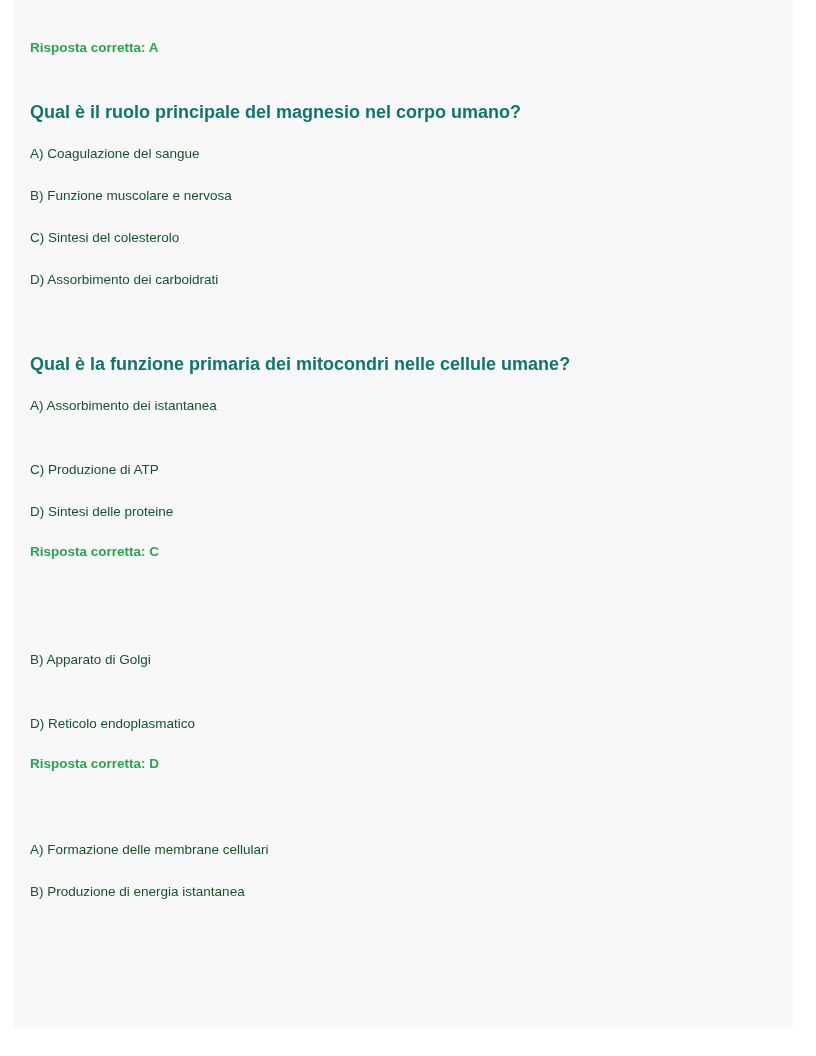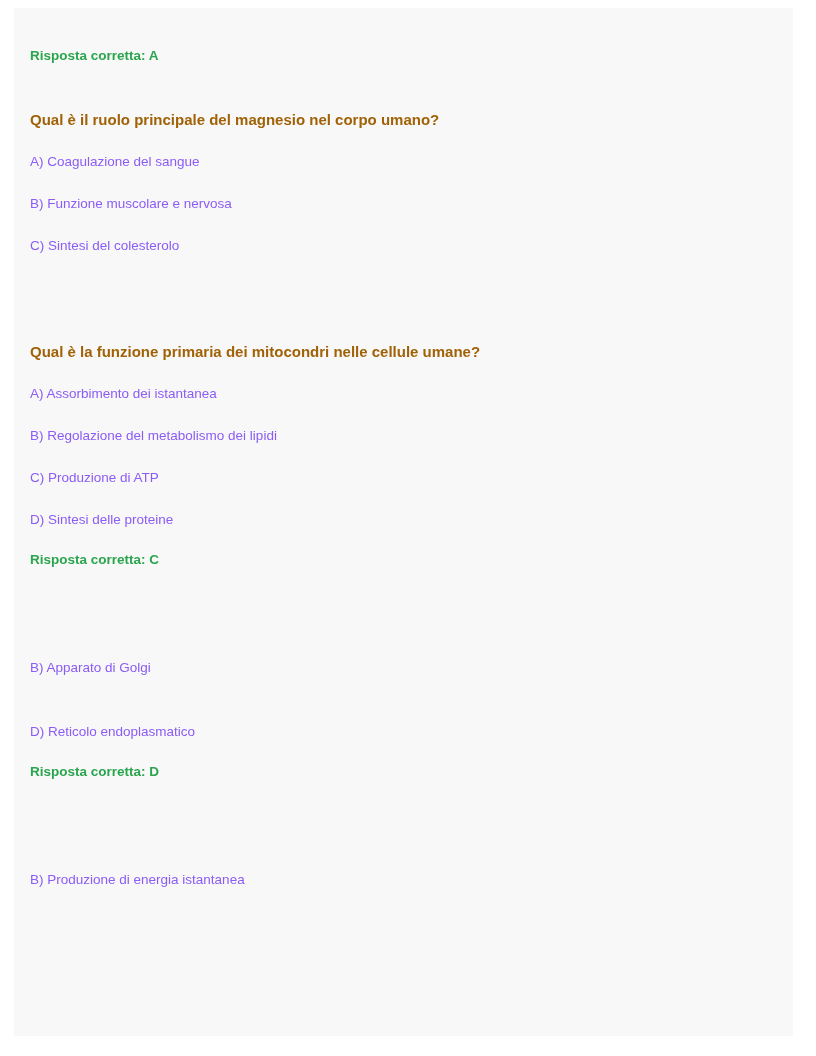--- a/index.html
+++ b/index.html
@@ -18,21 +18,21 @@
     position: relative;
     width: 816px;
     height: 1056px;
     background: #ffffff;
   }
 
   
   #content-sheet {
     position: absolute;
     left: 14px;
-    top: 8px;
+    top: 0px;
     width: 779px;
     height: 1028px;
     background: #f8f8f8;
     box-sizing: border-box;
     padding: 0 0 0 0;
   }
 
   .flow {
     position: absolute;
     left: 16px;
@@ -43,30 +43,30 @@
   .answer-line {
     color: #2aa54d;
     font-weight: bold;
     font-size: 13.5px;
     line-height: 20px;
     margin: 0;
     padding: 0;
   }
 
   .question-line {
-    color: #a16207;
+    color: #0f766e;
     font-weight: bold;
-    font-size: 15px;
+    font-size: 18px;
     line-height: 20px;
     margin: 0;
     padding: 0;
   }
 
   .option-line {
-    color: #8b5cf6;
+    color: #14532d;
     font-weight: normal;
     font-size: 13.5px;
     line-height: 20px;
     margin: 0;
     padding: 0;
   }
 
   
   .sp-top        { height: 38px; }
   .sp-after-ans  { height: 44px; }
@@ -88,29 +88,29 @@
       <div class="sp-after-ans"></div>
 
       <div class="question-line">Qual è il ruolo principale del magnesio nel corpo umano?</div>
       <div class="sp-q-to-opt"></div>
       <div class="option-line">A) Coagulazione del sangue</div>
       <div class="sp-opt"></div>
       <div class="option-line">B) Funzione muscolare e nervosa</div>
       <div class="sp-opt"></div>
       <div class="option-line">C) Sintesi del colesterolo</div>
       <div class="sp-opt"></div>
+      <div class="option-line">D) Assorbimento dei carboidrati</div>
       <div class="sp-opt-to-ans"></div>
 
       <div class="sp-after-ans"></div>
 
       <div class="question-line">Qual è la funzione primaria dei mitocondri nelle cellule umane?</div>
       <div class="sp-q-to-opt"></div>
       <div class="option-line">A) Assorbimento dei istantanea</div>
       <div class="sp-opt"></div>
-      <div class="option-line">B) Regolazione del metabolismo dei lipidi</div>
       <div class="sp-opt"></div>
       <div class="option-line">C) Produzione di ATP</div>
       <div class="sp-opt"></div>
       <div class="option-line">D) Sintesi delle proteine</div>
       <div class="sp-opt-to-ans"></div>
       <div class="answer-line">Risposta corretta: C</div>
 
       <div class="sp-after-ans"></div>
 
       <div class="sp-q-to-opt"></div>
@@ -118,18 +118,19 @@
       <div class="option-line">B) Apparato di Golgi</div>
       <div class="sp-opt"></div>
       <div class="sp-opt"></div>
       <div class="option-line">D) Reticolo endoplasmatico</div>
       <div class="sp-opt-to-ans"></div>
       <div class="answer-line">Risposta corretta: D</div>
 
       <div class="sp-after-ans"></div>
 
       <div class="sp-q-to-opt"></div>
+      <div class="option-line">A) Formazione delle membrane cellulari</div>
       <div class="sp-opt"></div>
       <div class="option-line">B) Produzione di energia istantanea</div>
 
     </div>
   </div>
 </div>
 
 </body></html>

